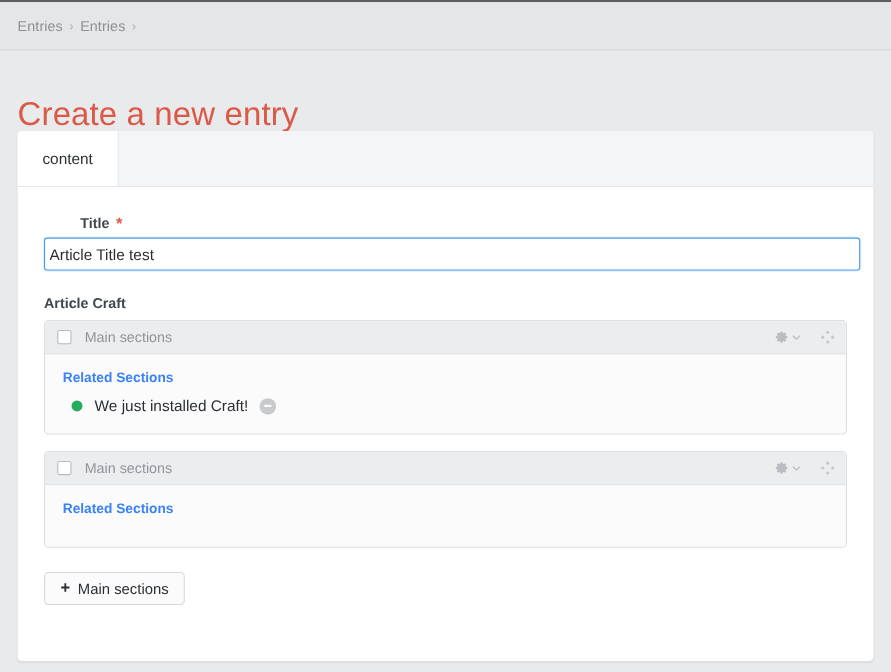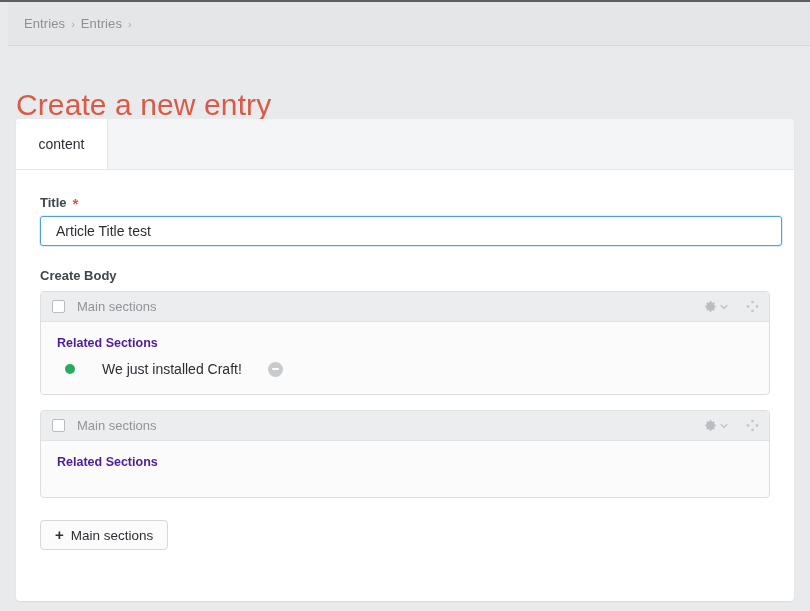--- a/index.html
+++ b/index.html
@@ -23,21 +23,21 @@
   .top-rule {
     position: absolute;
     top: 0; left: 0; right: 0;
     height: 2px;
     background: #5b5f62;
   }
 
   
   .crumb-bar {
     position: absolute;
-    top: 2px; left: 8px; right: 0;
+    top: 2px; left: 0; right: 0;
     height: 44px;
     background: #e4e6e7;
     border-bottom: 1px solid #d6d8da;
     display: flex;
     align-items: center;
     padding-left: 16px;
   }
   .crumb {
     font-size: 13px;
     color: #8c9196;
@@ -102,35 +102,36 @@
     padding: 25px 24px 0 24px;
   }
 
   .field-label {
     font-size: 13px;
     font-weight: bold;
     color: #3f464c;
     margin-bottom: 6px;
     display: flex;
     align-items: flex-end;
+    margin-left: 33px;
   }
   .req-star {
     color: #da5a47;
     font-size: 15px;
     margin-left: 6px;
     line-height: 1;
     position: relative;
     top: 1px;
   }
 
   .title-input {
     display: block;
     width: 742px;
     height: 30px;
-    padding: 4px 15px;
+    padding: 4px 4px;
     font-size: 14px;
     font-family: "Liberation Sans", sans-serif;
     color: #2b2f33;
     background: #fff;
     border: 1px solid #4d9ee8;
     border-radius: 3px;
     outline: none;
     box-shadow: 0 0 0 1px rgba(77,158,232,.18);
   }
 
@@ -184,28 +185,27 @@
     cursor: pointer;
   }
   .icon-gear svg, .icon-chev svg, .icon-move svg { display: block; }
 
   .block-body {
     padding: 14px 16px 17px 16px;
   }
   .sub-label {
     font-size: 12.5px;
     font-weight: bold;
-    color: #4c1d95;
+    color: #3b82f6;
     margin-bottom: 11px;
   }
   .rel-row {
     display: flex;
     align-items: center;
     padding-left: 8px;
-    gap: 16px;
   }
   .status-dot {
     width: 10px;
     height: 10px;
     border-radius: 50%;
     background: #27ab5e;
     flex: 0 0 auto;
   }
   .rel-name {
     font-size: 14px;
@@ -280,21 +280,21 @@
     <div class="panel-body">
 
       
       <div class="field-label">
         <span>Title</span>
         <span class="req-star">*</span>
       </div>
       <input class="title-input" type="text" value="Article Title test" style="">
 
       
-      <div class="section-heading">Create Body</div>
+      <div class="section-heading">Article Craft</div>
 
       
       <div class="block">
         <div class="block-head">
           <span class="block-check"></span>
           <span class="block-title">Main sections</span>
           <span class="block-actions">
             <span class="gear-wrap">
               <span class="icon-gear">
                 <svg width="13" height="13" viewBox="0 0 20 20">

